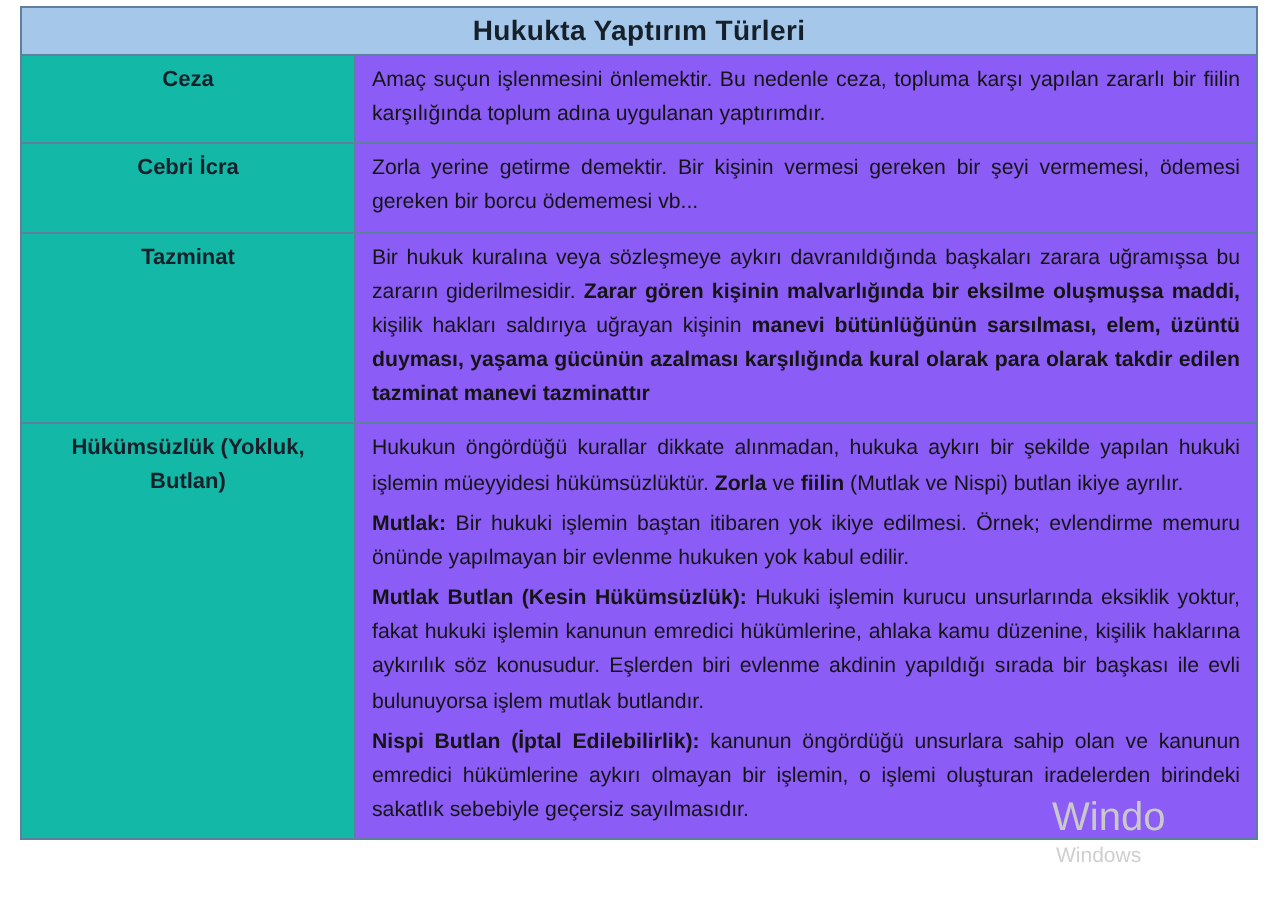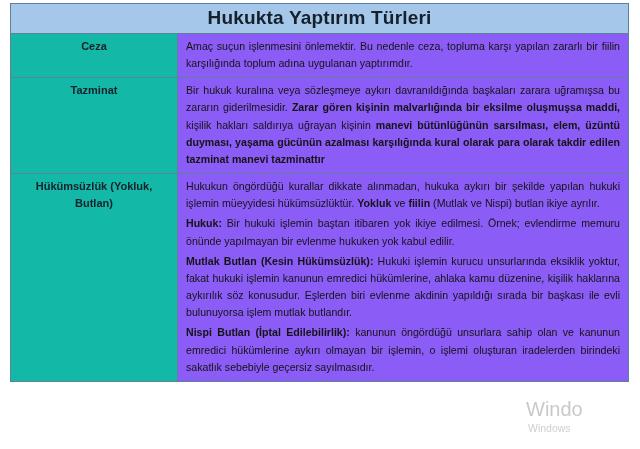--- a/index.html
+++ b/index.html
@@ -38,21 +38,21 @@
     border: 1px solid #5f7f9f;
     vertical-align: top;
     padding: 0;
   }
 
   
   .title-cell {
     background: #a5c7ea;
     text-align: center;
     font-weight: bold;
-    font-size: 19px;
+    font-size: 14px;
     letter-spacing: 0.2px;
     padding: 3px 4px 4px 4px !important;
     height: 16px;
     color: #15202b;
   }
 
   
   .term-cell {
     background: #14b8a6;
     width: 167px;
@@ -130,30 +130,36 @@
         <td class="title-cell" colspan="2">Hukukta Yaptırım Türleri</td>
       </tr>
 
     <tr>
           <td class="term-cell">Ceza</td>
           <td class="def-cell">
             <p class="def-para-last"><span>Amaç suçun işlenmesini önlemektir. Bu nedenle ceza, topluma karşı yapılan zararlı bir fiilin karşılığında toplum adına uygulanan yaptırımdır.</span></p>
           </td>
         </tr>
         <tr>
+          <td class="term-cell">Cebri İcra</td>
+          <td class="def-cell">
+            <p class="def-para-last"><span>Zorla yerine getirme demektir. Bir kişinin vermesi gereken bir şeyi vermemesi, ödemesi gereken bir borcu ödememesi vb...</span></p>
+          </td>
+        </tr>
+        <tr>
           <td class="term-cell">Tazminat</td>
           <td class="def-cell">
             <p class="def-para-last"><span>Bir hukuk kuralına veya sözleşmeye aykırı davranıldığında başkaları zarara uğramışsa bu zararın giderilmesidir. </span><b>Zarar gören kişinin malvarlığında bir eksilme oluşmuşsa maddi,</b><span> kişilik hakları saldırıya uğrayan kişinin </span><b>manevi bütünlüğünün sarsılması, elem, üzüntü duyması, yaşama gücünün azalması karşılığında kural olarak para olarak takdir edilen tazminat manevi tazminattır</b></p>
           </td>
         </tr>
         <tr>
           <td class="term-cell">Hükümsüzlük (Yokluk, Butlan)</td>
           <td class="def-cell">
-            <p><span>Hukukun öngördüğü kurallar dikkate alınmadan, hukuka aykırı bir şekilde yapılan hukuki işlemin müeyyidesi hükümsüzlüktür. </span><b>Yokluk</b><span> ve </span><b>fiilin</b><span> (Mutlak ve Nispi) butlan ikiye ayrılır.</span></p>
-            <p><b>Hukuk:</b><span> Bir hukuki işlemin baştan itibaren yok ikiye edilmesi. Örnek; evlendirme memuru önünde yapılmayan bir evlenme hukuken yok kabul edilir.</span></p>
+            <p><span>Hukukun öngördüğü kurallar dikkate alınmadan, hukuka aykırı bir şekilde yapılan hukuki işlemin müeyyidesi hükümsüzlüktür. </span><b>Zorla</b><span> ve </span><b>fiilin</b><span> (Mutlak ve Nispi) butlan ikiye ayrılır.</span></p>
+            <p><b>Mutlak:</b><span> Bir hukuki işlemin baştan itibaren yok ikiye edilmesi. Örnek; evlendirme memuru önünde yapılmayan bir evlenme hukuken yok kabul edilir.</span></p>
             <p><b>Mutlak Butlan (Kesin Hükümsüzlük):</b><span> Hukuki işlemin kurucu unsurlarında eksiklik yoktur, fakat hukuki işlemin kanunun emredici hükümlerine, ahlaka kamu düzenine, kişilik haklarına aykırılık söz konusudur. Eşlerden biri evlenme akdinin yapıldığı sırada bir başkası ile evli bulunuyorsa işlem mutlak butlandır.</span></p>
             <p class="def-para-last"><b>Nispi Butlan (İptal Edilebilirlik):</b><span> kanunun öngördüğü unsurlara sahip olan ve kanunun emredici hükümlerine aykırı olmayan bir işlemin, o işlemi oluşturan iradelerden birindeki sakatlık sebebiyle geçersiz sayılmasıdır.</span></p>
           </td>
         </tr>
       </tbody>
   </table>
 
   <div class="watermark">
     <span class="wm-main">Windo</span>
     <span class="wm-sub">Windows</span>

